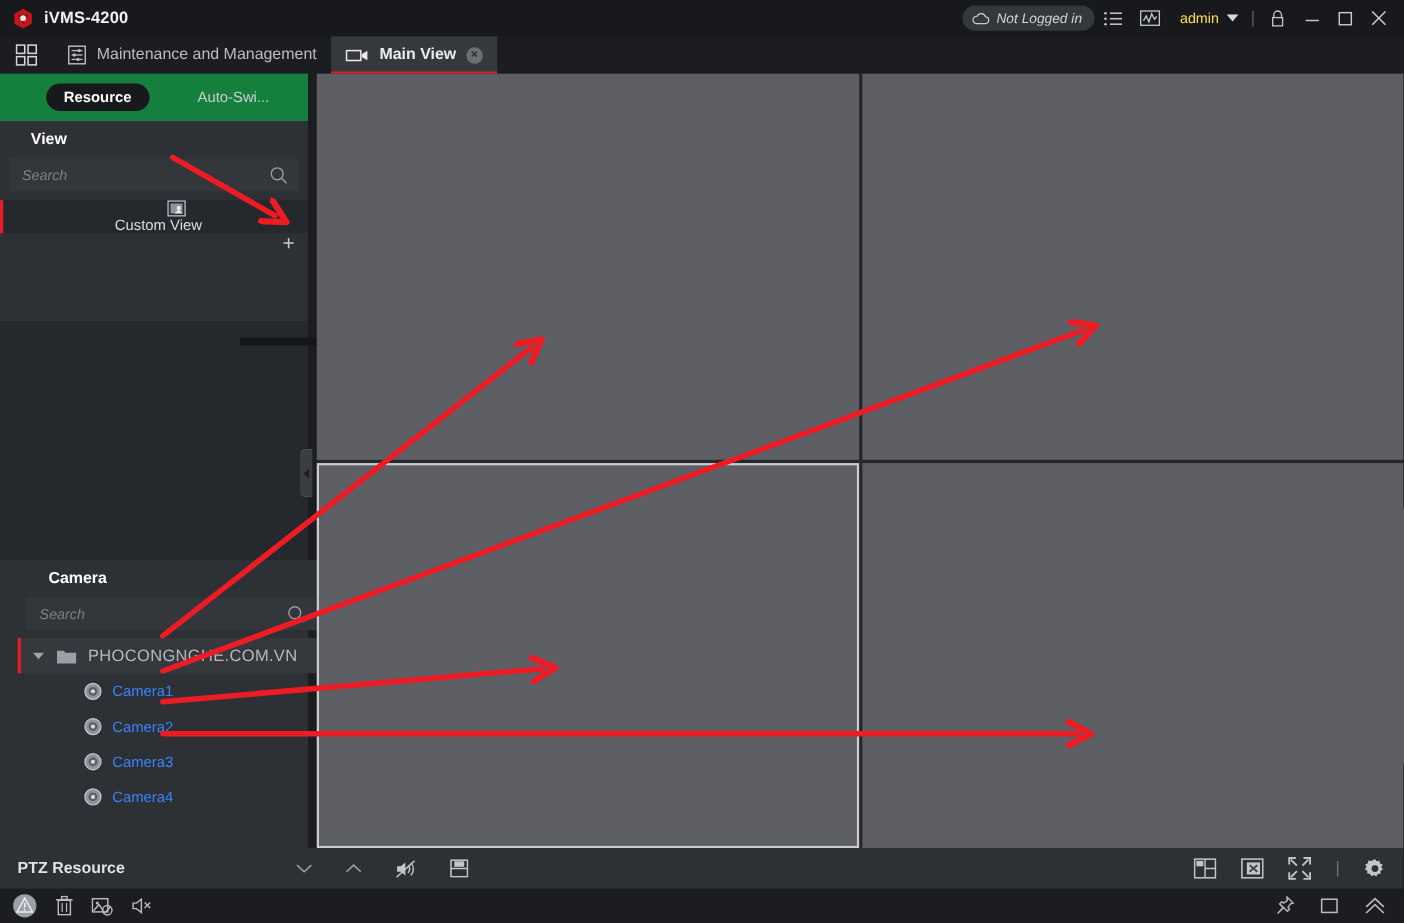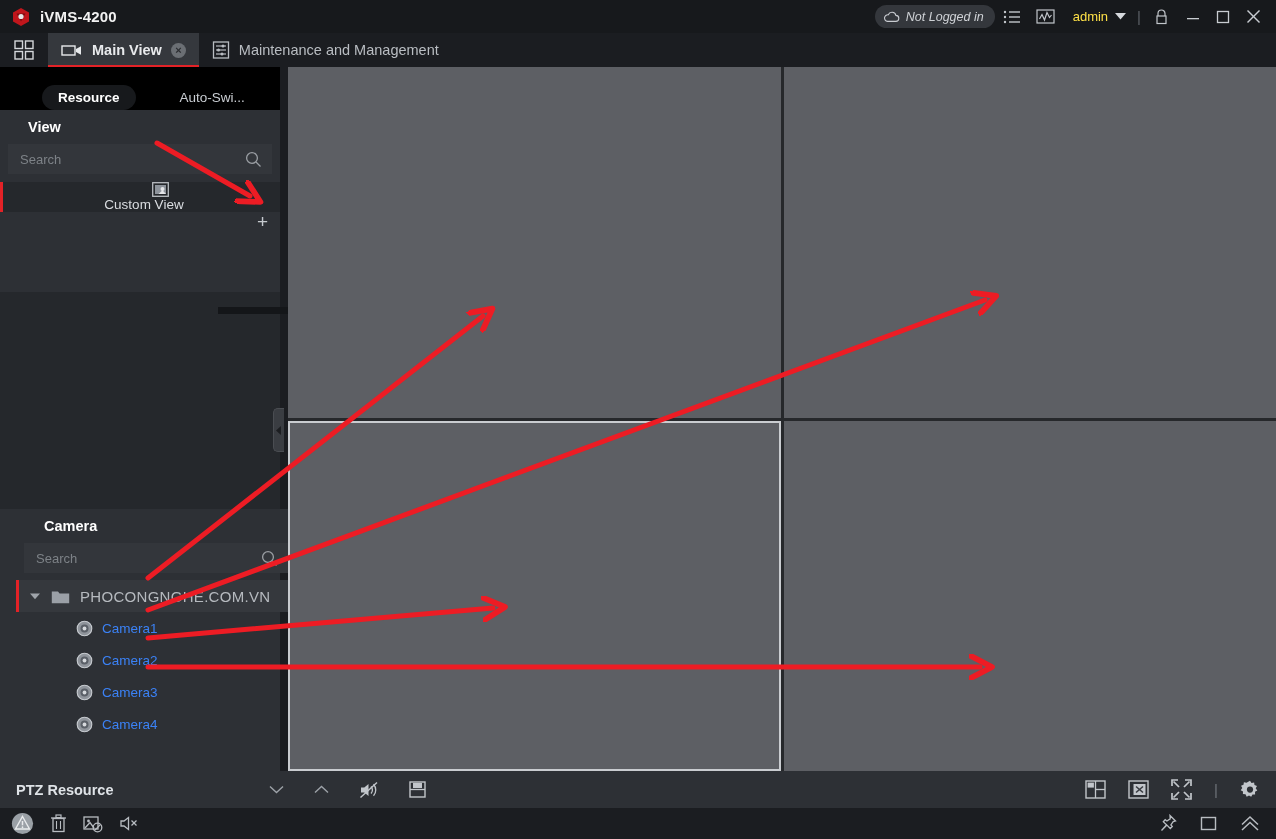--- a/index.html
+++ b/index.html
@@ -45,30 +45,30 @@
   }
   .tab .close-circle {
     width: 15px; height: 15px; border-radius: 50%; background: #6b6f74;
     display: flex; align-items: center; justify-content: center;
     color: #2b2d31; font-size: 11px; line-height: 1;
   }
   .tab.inactive { color: #b9bdc2; font-weight: normal; }
 
   
   .sidebar { position: absolute; left: 0; top: 67px; width: 280px; height: 704px; background: #2d3035; }
-  .side-tabs { height: 43px; background: #000000; display: flex; align-items: flex-end; padding-left: 42px; gap: 28px; }
+  .side-tabs { height: 43px; background: #15803d; display: flex; align-items: center; padding-left: 42px; gap: 28px; }
   .side-tab { color: #c9cdd2; font-size: 13.5px; padding: 5px 16px; border-radius: 14px; }
   .side-tab.active { background: #17191c; color: #ffffff; font-weight: bold; }
   .sec-head { height: 34px; display: flex; align-items: center; padding-left: 28px; color: #ffffff; font-size: 14.5px; font-weight: bold; background: #2d3035; }
   .search-row { padding: 0 8px; }
   .search-box {
     height: 30px; background: #33363b; display: flex; align-items: center;
     padding: 0 10px 0 12px; color: #7d8287; font-size: 13px;
   }
-  .search-box .ph { flex: 1; }
+  .search-box .ph { flex: 1; font-style: italic; }
   .tree-row {
     height: 30px; display: flex; align-items: center; position: relative;
     color: #dadde1; font-size: 13.5px; flex-direction: column;
   }
   .tree-row.selected { background: #25282c; }
   .tree-row.selected::before { content:""; position:absolute; left:0; top:0; bottom:0; width:3px; background:#e32227; }
   .plus-btn { margin-left: auto; margin-right: 12px; color: #c5c9ce; font-size: 19px; line-height: 1; }
   .hscroll-thumb { position: absolute; left: 218px; top: 240px; width: 88px; height: 7px; background: #141619; }
   .panel-blank { background: #25282c; }
   .cam-row { height: 32px; display: flex; align-items: center; color: #3b82f6; font-size: 13.5px; }
@@ -187,44 +187,44 @@
   <div class="tabbar">
     <div class="grid-btn">
       <svg width="20" height="20" viewBox="0 0 20 20">
         <rect x="1" y="1" width="7.5" height="7.5" fill="none" stroke="#d4d7db" stroke-width="1.4"></rect>
         <rect x="11.5" y="1" width="7.5" height="7.5" fill="none" stroke="#d4d7db" stroke-width="1.4"></rect>
         <rect x="1" y="11.5" width="7.5" height="7.5" fill="none" stroke="#d4d7db" stroke-width="1.4"></rect>
         <rect x="11.5" y="11.5" width="7.5" height="7.5" fill="none" stroke="#d4d7db" stroke-width="1.4"></rect>
       </svg>
     </div>
 
-    <div class="tab active">
-      <span>
-        <svg width="22" height="15" viewBox="0 0 22 15">
-          <rect x="1" y="3" width="13" height="9" fill="none" stroke="#e8eaec" stroke-width="1.4"></rect>
-          <polygon points="15,6 20,3.2 20,11.8 15,9" fill="#e8eaec"></polygon>
-        </svg>
-      </span>
-      <span>Main View</span>
-      <span class="close-circle">×</span>
-    </div>
-
     <div class="tab inactive">
       <span>
         <svg width="18" height="18" viewBox="0 0 18 18">
           <rect x="1.5" y="1" width="15" height="16" fill="none" stroke="#b9bdc2" stroke-width="1.3"></rect>
           <line x1="4" y1="5" x2="14" y2="5" stroke="#b9bdc2" stroke-width="1.2"></line>
             <circle cx="11" cy="5" r="1.5" fill="#b9bdc2"></circle>
           <line x1="4" y1="9" x2="14" y2="9" stroke="#b9bdc2" stroke-width="1.2"></line>
             <circle cx="6.5" cy="9" r="1.5" fill="#b9bdc2"></circle>
           <line x1="4" y1="13" x2="14" y2="13" stroke="#b9bdc2" stroke-width="1.2"></line>
             <circle cx="10" cy="13" r="1.5" fill="#b9bdc2"></circle>
         </svg>
       </span>
       <span>Maintenance and Management</span>
+    </div>
+
+    <div class="tab active">
+      <span>
+        <svg width="22" height="15" viewBox="0 0 22 15">
+          <rect x="1" y="3" width="13" height="9" fill="none" stroke="#e8eaec" stroke-width="1.4"></rect>
+          <polygon points="15,6 20,3.2 20,11.8 15,9" fill="#e8eaec"></polygon>
+        </svg>
+      </span>
+      <span>Main View</span>
+      <span class="close-circle">×</span>
     </div>
   </div>
 
   <div class="sidebar">
 
     <div class="side-tabs">
       <div class="side-tab active">Resource</div>
       <div class="side-tab">Auto-Swi...</div>
     </div>
 

